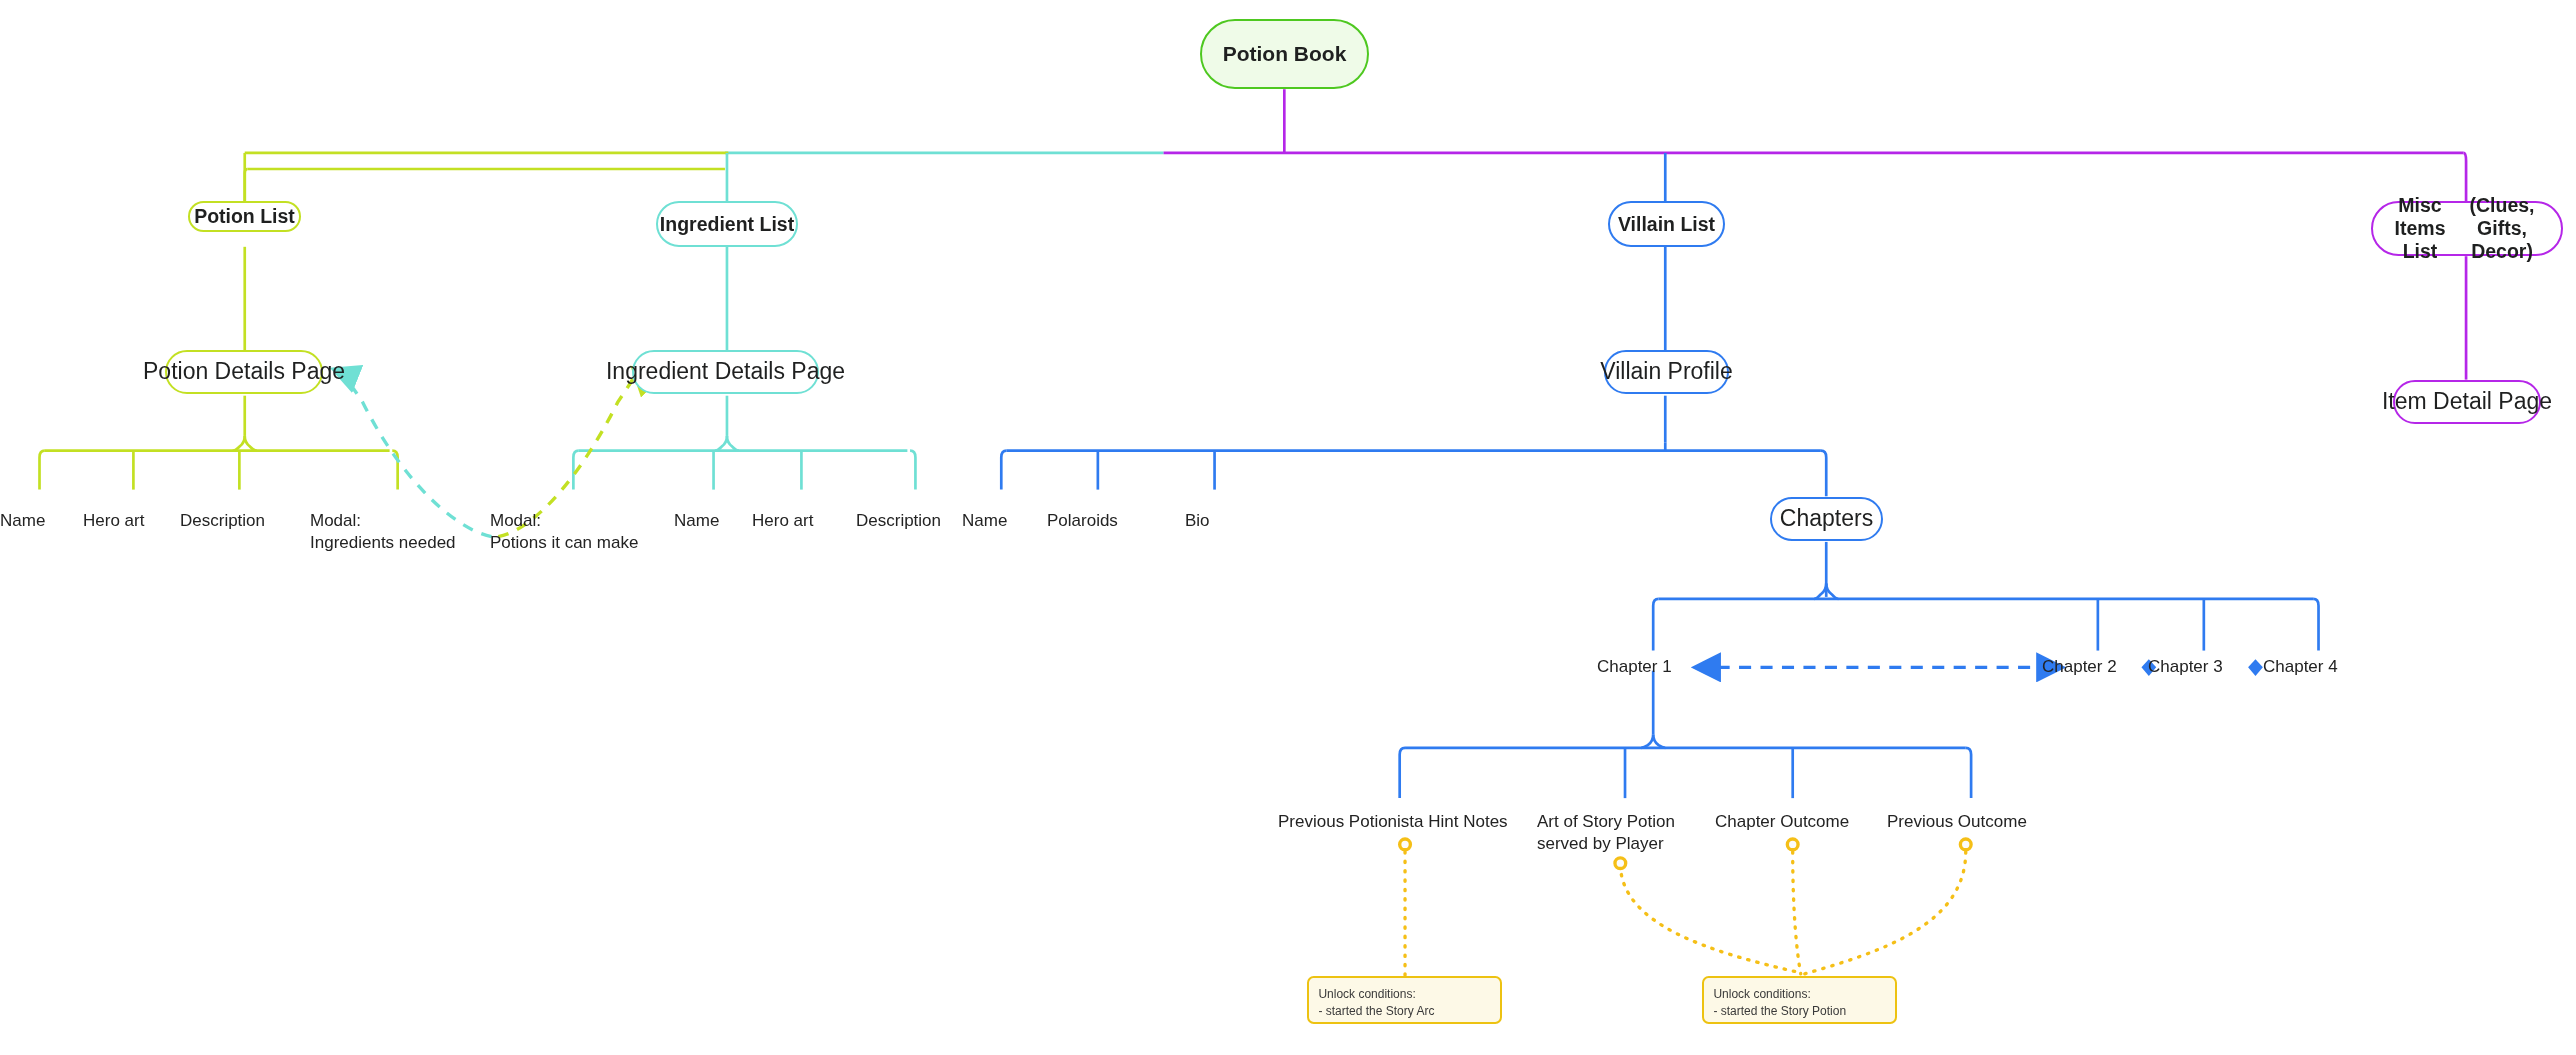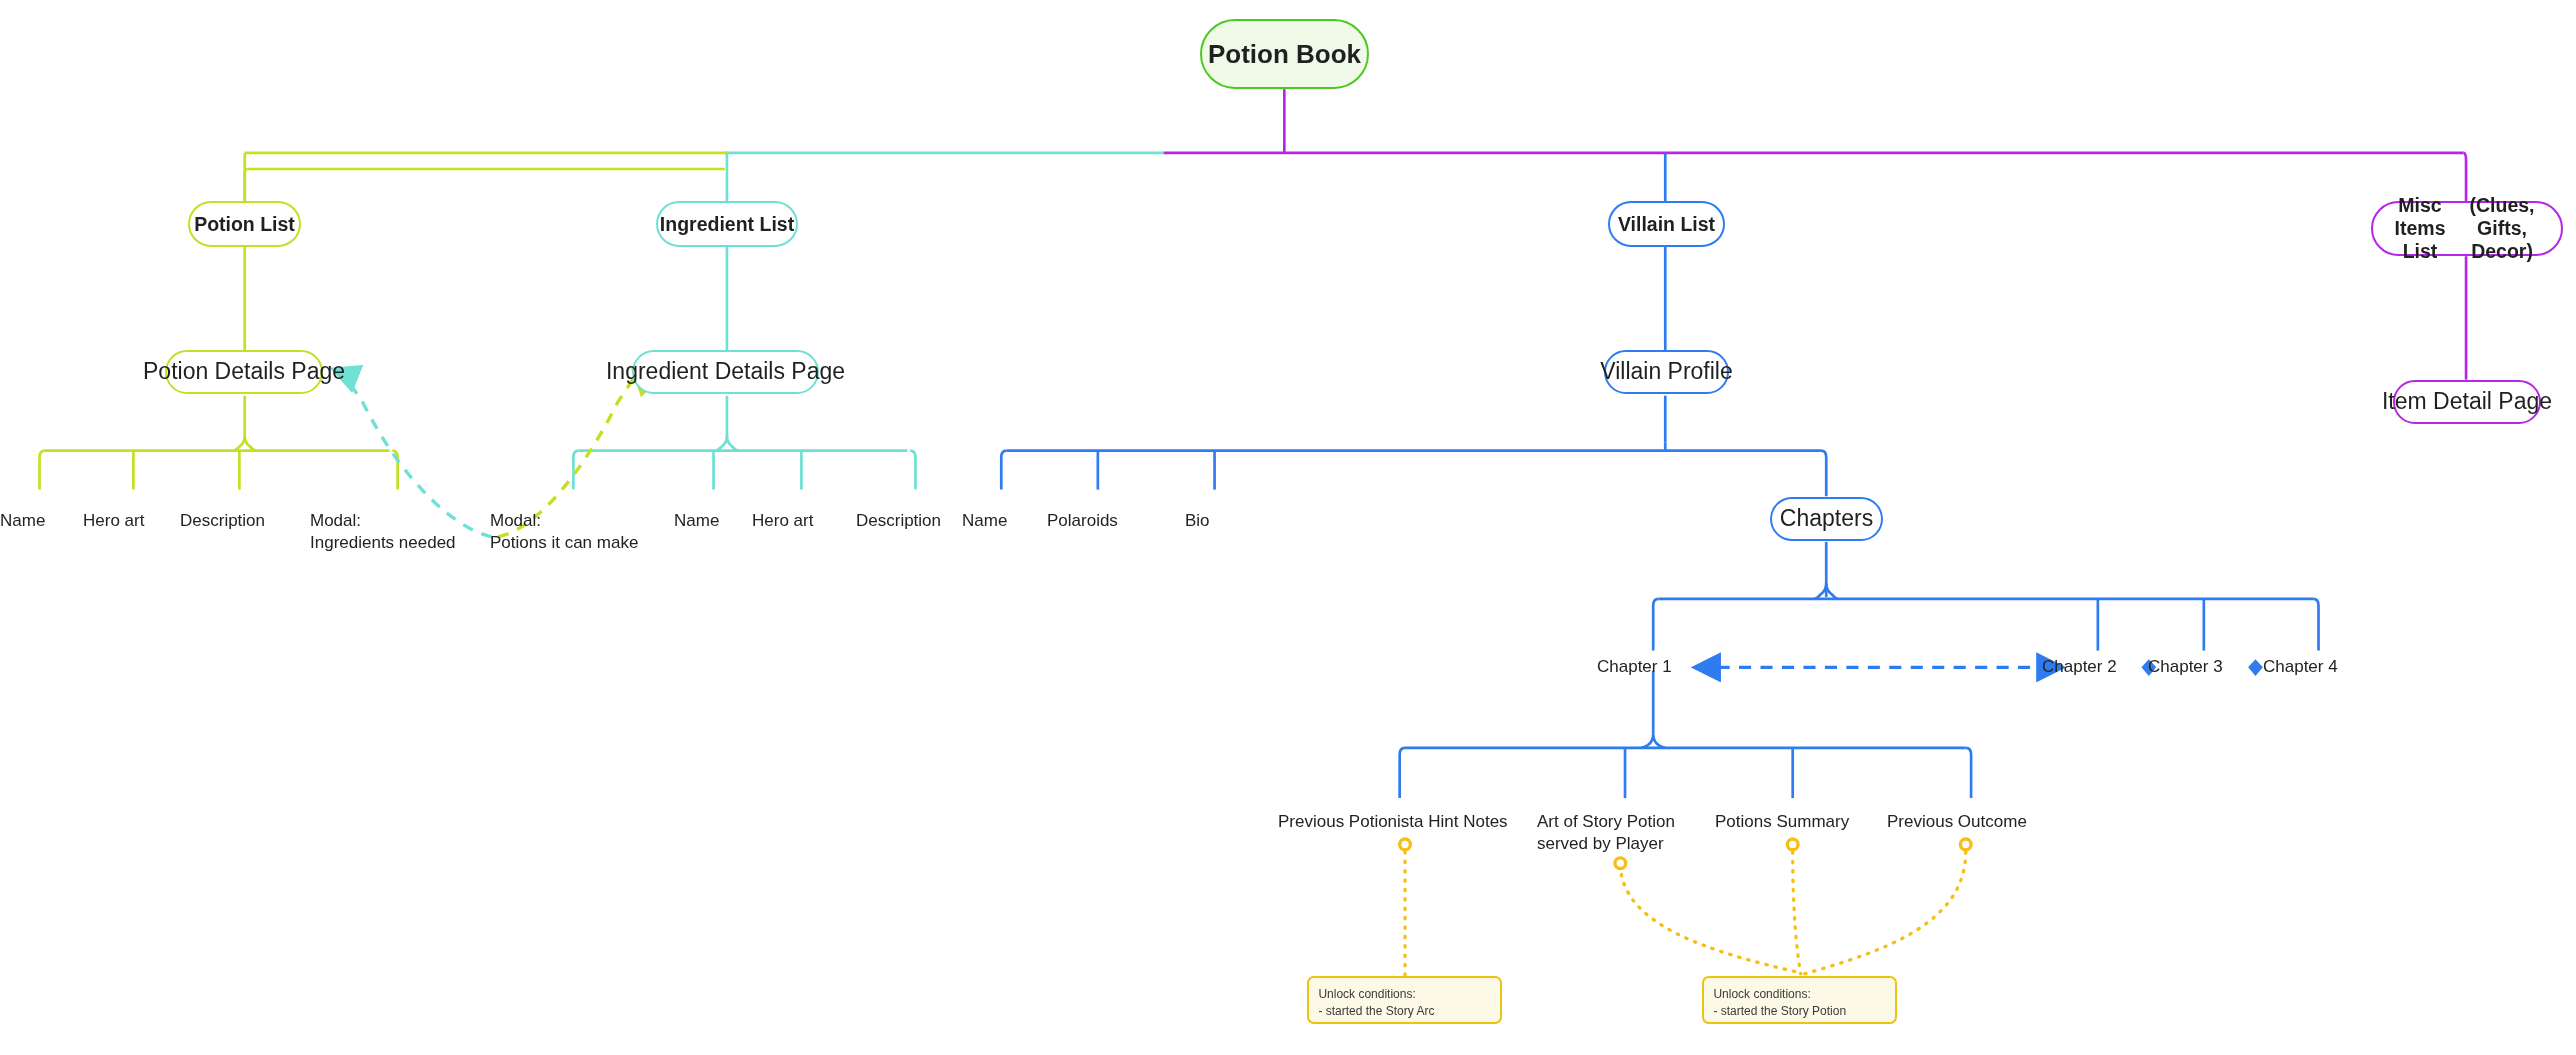--- a/index.html
+++ b/index.html
@@ -8,21 +8,21 @@
   #edges{position:absolute;left:0;top:0;width:2576px;height:1055px;pointer-events:none;}
 
   .node{position:absolute;box-sizing:border-box;display:flex;align-items:center;
         justify-content:center;text-align:center;color:#1f2020;line-height:1.18;}
 
   
   .pill{border-style:solid;border-width:2px;background:#ffffff;border-radius:670px;
         padding:4px 12px;white-space:nowrap;}
   .pill.multi{white-space:normal;}
 
-  .root{border-color:#4ec820;background:#effbe8;font-weight:bold;font-size:26px;
+  .root{border-color:#4ec820;background:#effbe8;font-weight:bold;font-size:21px;
         border-width:2.7px;border-radius:40px;}
   .c-lime{border-color:#c3e023;}
   .c-teal{border-color:#6fe0d4;}
   .c-blue{border-color:#2f7bf0;}
   .c-purple{border-color:#b526e8;}
 
   .bold{font-weight:bold;font-size:19.5px;}
   .reg{font-weight:normal;font-size:23px;}
 
   
@@ -154,21 +154,21 @@
       <circle cx="2415" cy="1287" r="8"></circle>
       <circle cx="2672" cy="1259" r="8"></circle>
       <circle cx="2930" cy="1259" r="8"></circle>
     </g>
   </svg>
 
   <div class="node pill root" style="left:1200px;top:19px;width:169px;height:70px;">
     <span>Potion Book</span>
   </div>
 
-  <div class="node pill c-lime bold" style="left:188px;top:201px;width:113px;height:46px;">
+  <div class="node pill c-lime bold" style="left:188px;top:201px;width:113px;height:31px;">
     <span>Potion List</span>
   </div>
 
   <div class="node pill c-teal bold" style="left:656px;top:201px;width:142px;height:46px;">
     <span>Ingredient List</span>
   </div>
 
   <div class="node pill c-blue bold" style="left:1608px;top:201px;width:117px;height:46px;">
     <span>Villain List</span>
   </div>
@@ -250,21 +250,21 @@
   </div>
 
   <div class="leaf" style="left:1278px;top:811px;width:255px;">
     <span>Previous Potionista Hint Notes</span>
   </div>
   <div class="leaf wrap" style="left:1537px;top:811px;width:169px;">
     <div>Art of Story Potion</div>
     <div>served by Player</div>
   </div>
   <div class="leaf" style="left:1715px;top:811px;width:157px;">
-    <span>Potions Summary</span>
+    <span>Chapter Outcome</span>
   </div>
   <div class="leaf" style="left:1887px;top:811px;width:157px;">
     <span>Previous Outcome</span>
   </div>
 
   <div class="note" style="left:1307px;top:976px;width:195px;height:48px;">
     <div>Unlock conditions:</div>
     <div>- started the Story Arc</div>
   </div>
 

